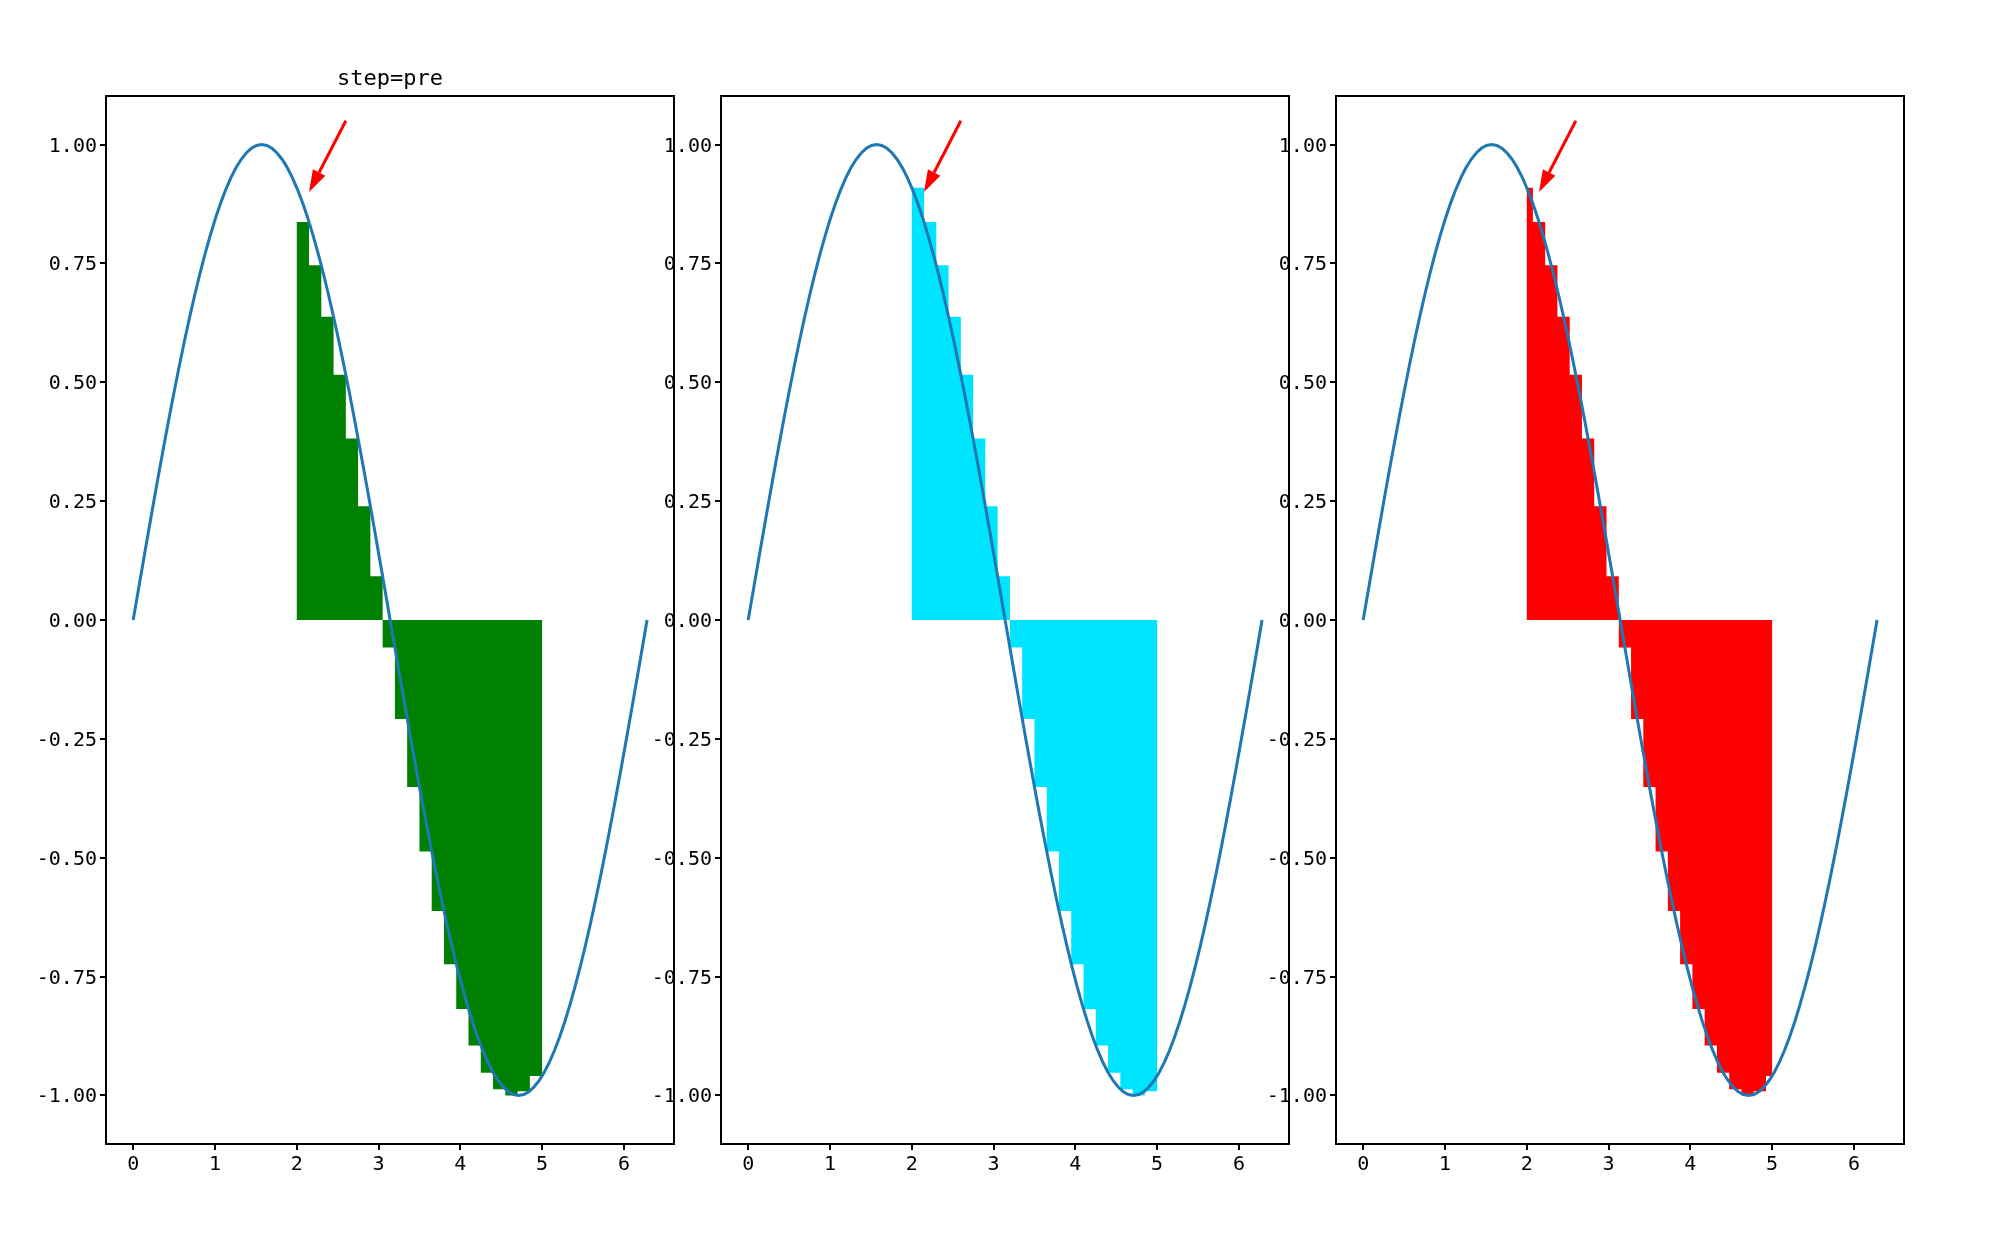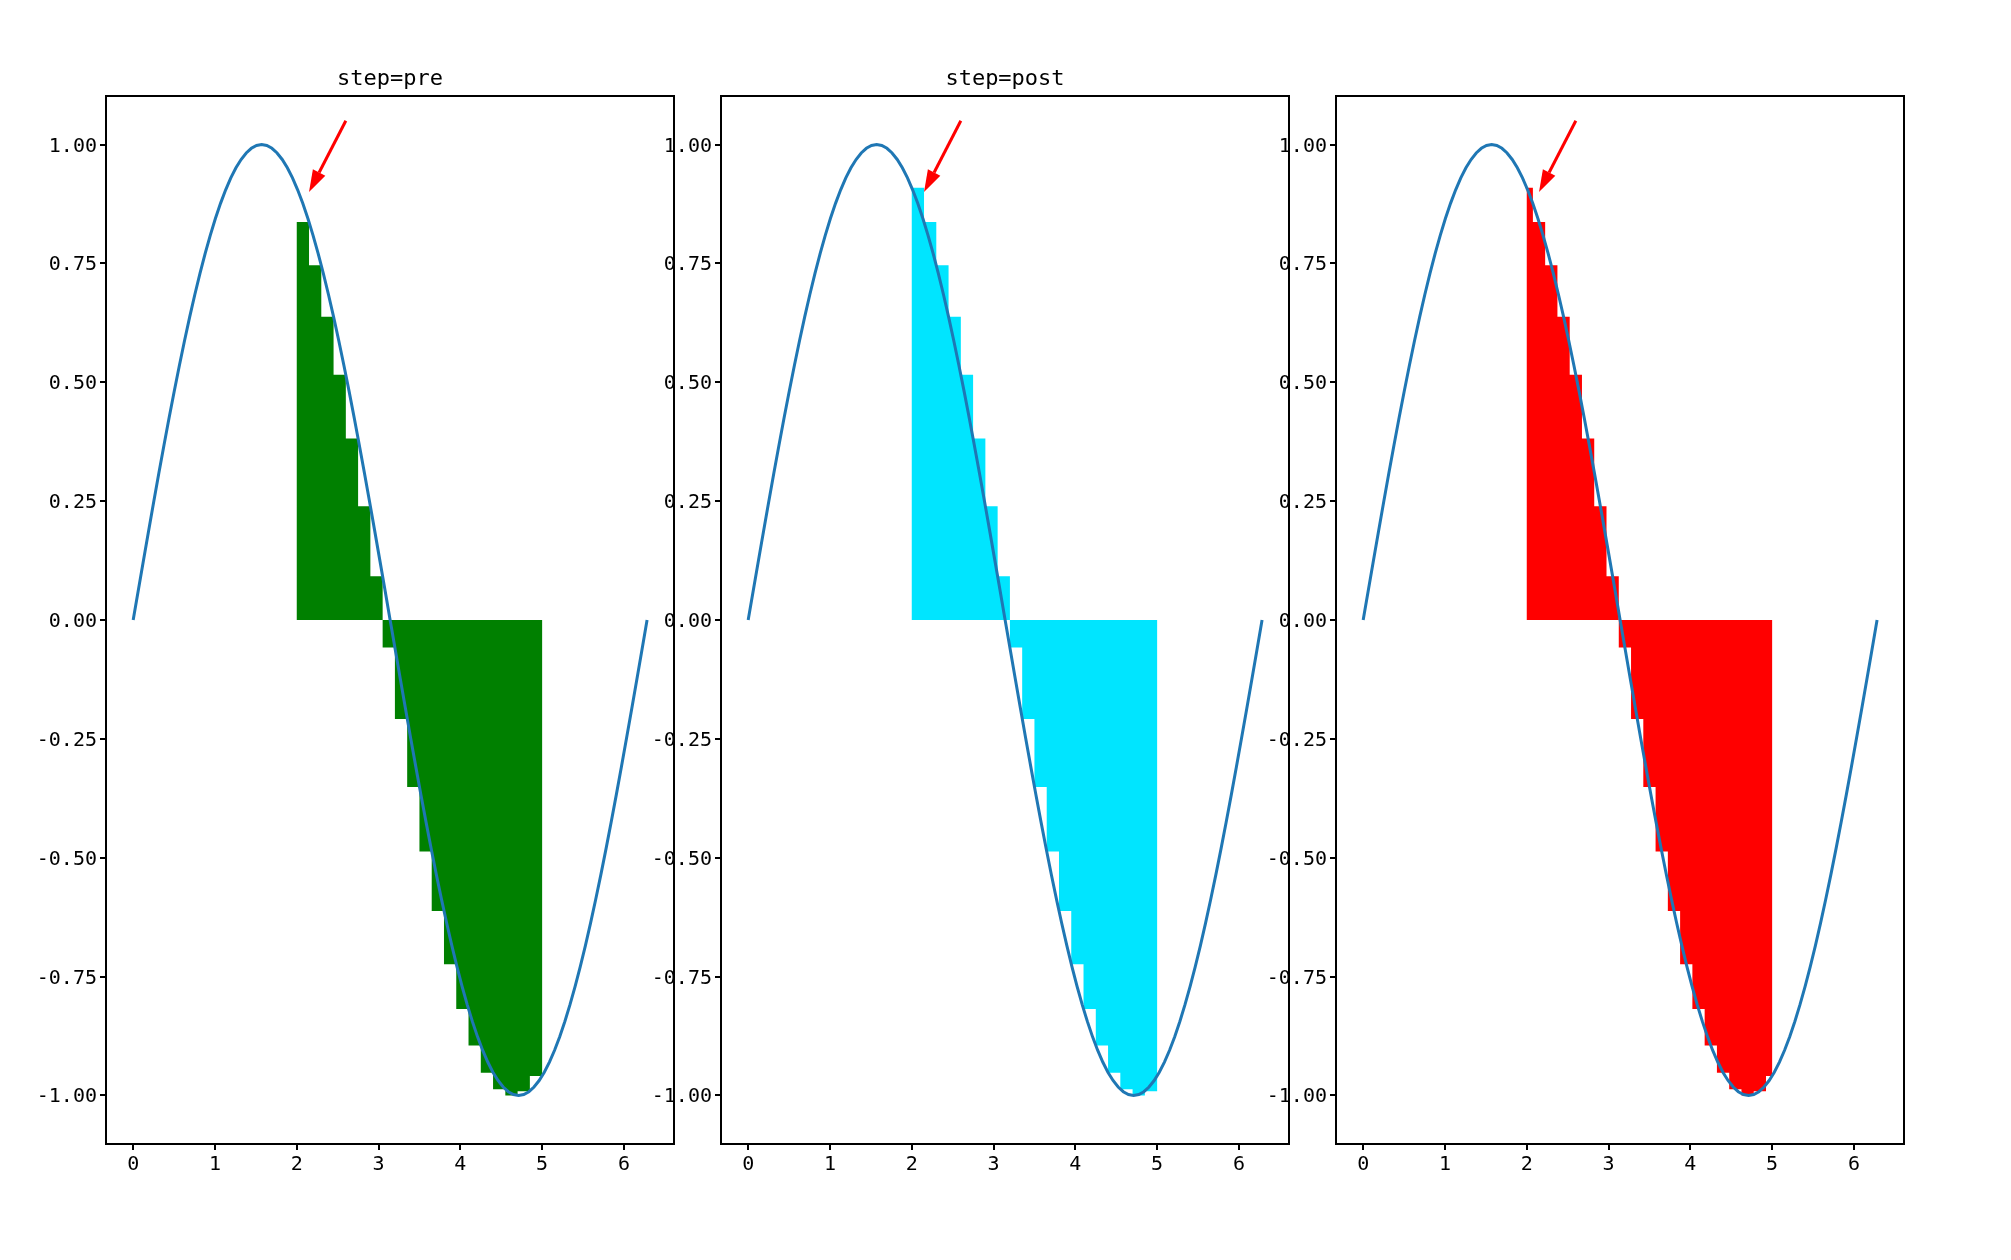--- a/index.html
+++ b/index.html
@@ -123,21 +123,20 @@
         <div class="ytick-label" style="top: 404.136px;">0.25</div>
         <div class="tick-mark-y" style="top: 285.273px;"></div>
         <div class="ytick-label" style="top: 285.273px;">0.50</div>
         <div class="tick-mark-y" style="top: 166.409px;"></div>
         <div class="ytick-label" style="top: 166.409px;">0.75</div>
         <div class="tick-mark-y" style="top: 47.5455px;"></div>
         <div class="ytick-label" style="top: 47.5455px;">1.00</div>
       </div>
   </div>
   <div class="subplot s1">
-    <div class="title">step=post</div>
     <div class="plot-area">
       <svg class="plot-svg" viewBox="0 0 566 1046" preserveAspectRatio="none">
           <path d="M 189.757225433526 523 L 189.757225433526 90.81181818181801 L 202.02601156069363 90.81181818181801 L 202.02601156069363 125.04454545454553 L 214.29479768786123 125.04454545454553 L 214.29479768786123 168.31090909090904 L 226.5635838150289 168.31090909090904 L 226.5635838150289 219.66000000000008 L 238.83236994219655 219.66000000000008 L 238.83236994219655 277.6654545454546 L 251.10115606936415 277.6654545454546 L 251.10115606936415 341.3763636363635 L 263.3699421965318 341.3763636363635 L 263.3699421965318 409.36636363636376 L 275.6387283236994 409.36636363636376 L 275.6387283236994 479.2581818181818 L 287.90751445086704 479.2581818181818 L 287.90751445086704 550.5763636363636 L 300.17630057803467 550.5763636363636 L 300.17630057803467 621.8945454545454 L 312.44508670520236 621.8945454545454 L 312.44508670520236 689.8845454545454 L 324.71387283236993 689.8845454545454 L 324.71387283236993 754.5463636363636 L 336.98265895953756 754.5463636363636 L 336.98265895953756 813.9781818181818 L 349.25144508670525 813.9781818181818 L 349.25144508670525 867.2290909090909 L 361.5202312138729 867.2290909090909 L 361.5202312138729 911.9218181818181 L 373.7890173410405 911.9218181818181 L 373.7890173410405 948.5318181818182 L 386.05780346820814 948.5318181818182 L 386.05780346820814 975.6327272727272 L 398.3265895953757 975.6327272727272 L 398.3265895953757 992.2736363636363 L 410.5953757225434 992.2736363636363 L 410.5953757225434 998.4545454545454 L 422.86416184971097 998.4545454545454 L 422.86416184971097 994.1754545454545 L 435.1329479768786 994.1754545454545 L 435.1329479768786 978.960909090909 L 435.1329479768786 523 Z" fill="#00e5ff" stroke="none"></path>
           <path d="M 26.17341040462428 523 L 31.31239595375723 493.1468413912414 L 36.45138150289017 463.4114926138544 L 41.59036705202312 433.9112985850429 L 46.72935260115607 404.7626762283729 L 51.86833815028901 376.08065505645175 L 57.00732369942196 347.97842322876113 L 62.14630924855493 320.56688087604357 L 67.28529479768787 293.9542024539578 L 72.42428034682081 268.24540985309625 L 77.56326589595376 243.54195795000203 L 82.7022514450867 219.94133423473033 L 87.84123699421966 197.53667409494972 L 92.9802225433526 176.41639327478924 L 98.11920809248555 156.6638389588653 L 103.2581936416185 138.3569608584162 L 108.39717919075144 121.56800359754413 L 113.53616473988441 106.36322161350051 L 118.67515028901734 92.80261769610956 L 123.81413583815029 80.93970619813126 L 128.95312138728326 70.82130185101414 L 134.0921069364162 62.487335019430475 L 139.23109248554914 55.97069412366341 L 144.3700780346821 51.29709585168814 L 149.50906358381505 48.48498367314039 L 154.648049132948 47.545455055658294 L 159.78703468208093 48.482217670829755 L 164.9260202312139 51.29157476257046 L 170.0650057803468 55.962439735670046 L 175.2039913294798 62.476379906939655 L 180.3429768786127 70.8076892462999 L 185.48196242774569 80.92348982075805 L 190.6209479768786 92.78386154093641 L 195.75993352601154 106.34199969813858 L 200.8989190751445 121.54439967025917 L 206.03790462427747 138.33106806763294 L 211.17689017341038 156.63575948557423 L 216.31587572254335 176.3862379293089 L 221.4548612716763 197.50456187963448 L 226.59384682080923 219.90739187435088 L 231.7328323699422 243.5063193916494 L 236.87181791907517 268.2082157375852 L 242.01080346820808 293.91559956081426 L 247.14978901734108 320.527021544268 L 252.28877456647396 347.93746475565 L 257.42776011560693 376.03875907685506 L 262.5667456647399 404.72000807683276 L 267.70573121387287 433.8680266433305 L 272.84471676300575 463.36778764648477 L 277.98370231213875 493.1028758715838 L 283.1226878612717 522.9559474296432 L 288.26167341040457 552.8091928328207 L 293.40065895953757 582.5448019072273 L 298.53964450867056 612.045428708446 L 303.6786300578035 641.1946546050563 L 308.8176156069364 669.877447702695 L 313.9566011560694 697.9806167956222 L 319.0955867052023 725.3932580543557 L 324.23457225433526 752.0071926866123 L 329.37355780346826 777.7173938444039 L 334.5125433526012 802.4224010925852 L 339.65152890173414 826.0247208032265 L 344.7905144508671 848.4312108957344 L 349.9295 869.5534484044183 L 355.06848554913296 889.3080784229621 L 360.20747109826596 907.6171430487603 L 365.34645664739884 924.4083890290025 L 370.4854421965319 939.6155528944407 L 375.62442774566483 953.1786224556072 L 380.7634132947977 965.0440736295459 L 385.90239884393065 975.1650816624589 L 391.04138439306365 983.501705914721 L 396.1803699421966 990.0210474790429 L 401.31935549132953 994.697379009772 L 406.4583410404624 997.5122462509855 L 411.5973265895954 998.454540862713 L 416.73631213872835 997.5205442578941 L 421.87529768786135 994.7139422770779 L 427.01428323699423 990.0458106429514 L 432.1532687861273 983.5345712521 L 437.29225433526017 975.2059194764845 L 442.43123988439305 965.0927227615266 L 447.57022543352605 953.2348909209654 L 452.70921098265904 939.6792186403446 L 457.848196531792 924.4792008106547 L 462.9871820809249 907.6948214208876 L 468.126167630058 889.3923168425939 L 473.2651531791908 869.6439144406005 L 478.40413872832374 848.5275475414037 L 483.5431242774567 826.126547884073 L 488.6821098265896 802.5293167673374 L 493.82109537572256 777.8289761906183 L 498.96008092485556 752.1230013657109 L 504.0990664739885 725.5128360493405 L 509.2380520231215 698.1034922146036 L 514.3770375722544 670.0031356411253 L 519.5160231213873 641.3226590593113 L 524.6550086705203 612.175244533212 L 529.7939942196533 582.6759168089607 L 534.9329797687863 552.9410893914163 L 540.0719653179191 523.0881051403353" fill="none" stroke="#1f77b4" stroke-width="3"></path>
           <line x1="238.83236994219655" y1="23.77272727272714" x2="212.11550082680566" y2="75.54091660116606" stroke="red" stroke-width="3"></line>
           <polygon points="202.02601156069363,95.09090909090912 205.89504867097833,72.3306245619486 218.335952982633,78.75120864038352" fill="red"></polygon>
         </svg>
     <div class="tick-mark-x" style="left: 26.1734px;"></div>
         <div class="xtick-label" style="left: 26.1734px;">0</div>
         <div class="tick-mark-x" style="left: 107.965px;"></div>

